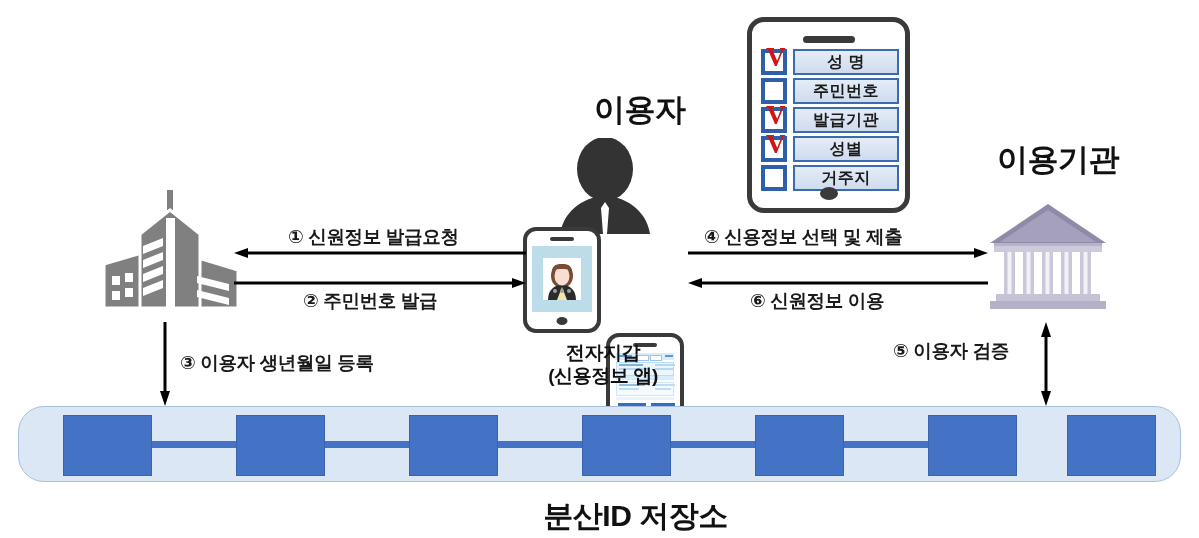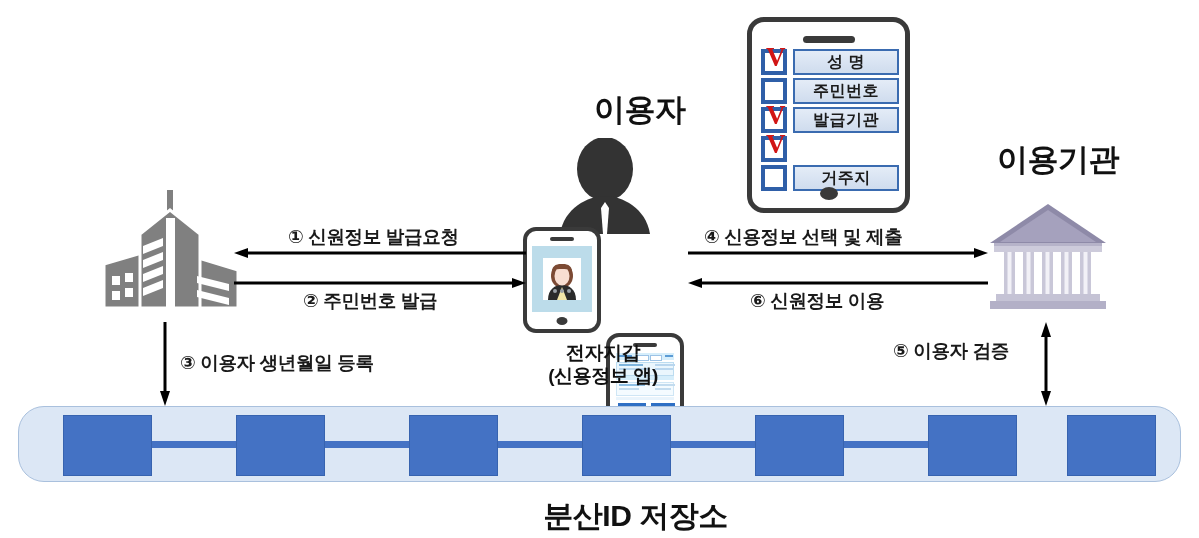--- a/index.html
+++ b/index.html
@@ -201,20 +201,21 @@
       <div class="checkrow">
         <div class="checkbox">
           <span class="checkmark">V</span>
         </div>
         <div class="fieldbtn">발급기관</div>
       </div>
       <div class="checkrow">
         <div class="checkbox">
           <span class="checkmark">V</span>
         </div>
+        <div class="fieldbtn">성별</div>
       </div>
       <div class="checkrow">
         <div class="checkbox"></div>
         <div class="fieldbtn">거주지</div>
       </div>
     </div>
     <div class="abs" style="left:50%; transform:translateX(-50%); bottom:8px; width:18px; height:13px; background:#3a3a3a; border-radius:50%;"></div>
   </div>
 
   <div class="abs" style="left:96px; top:190px;">

